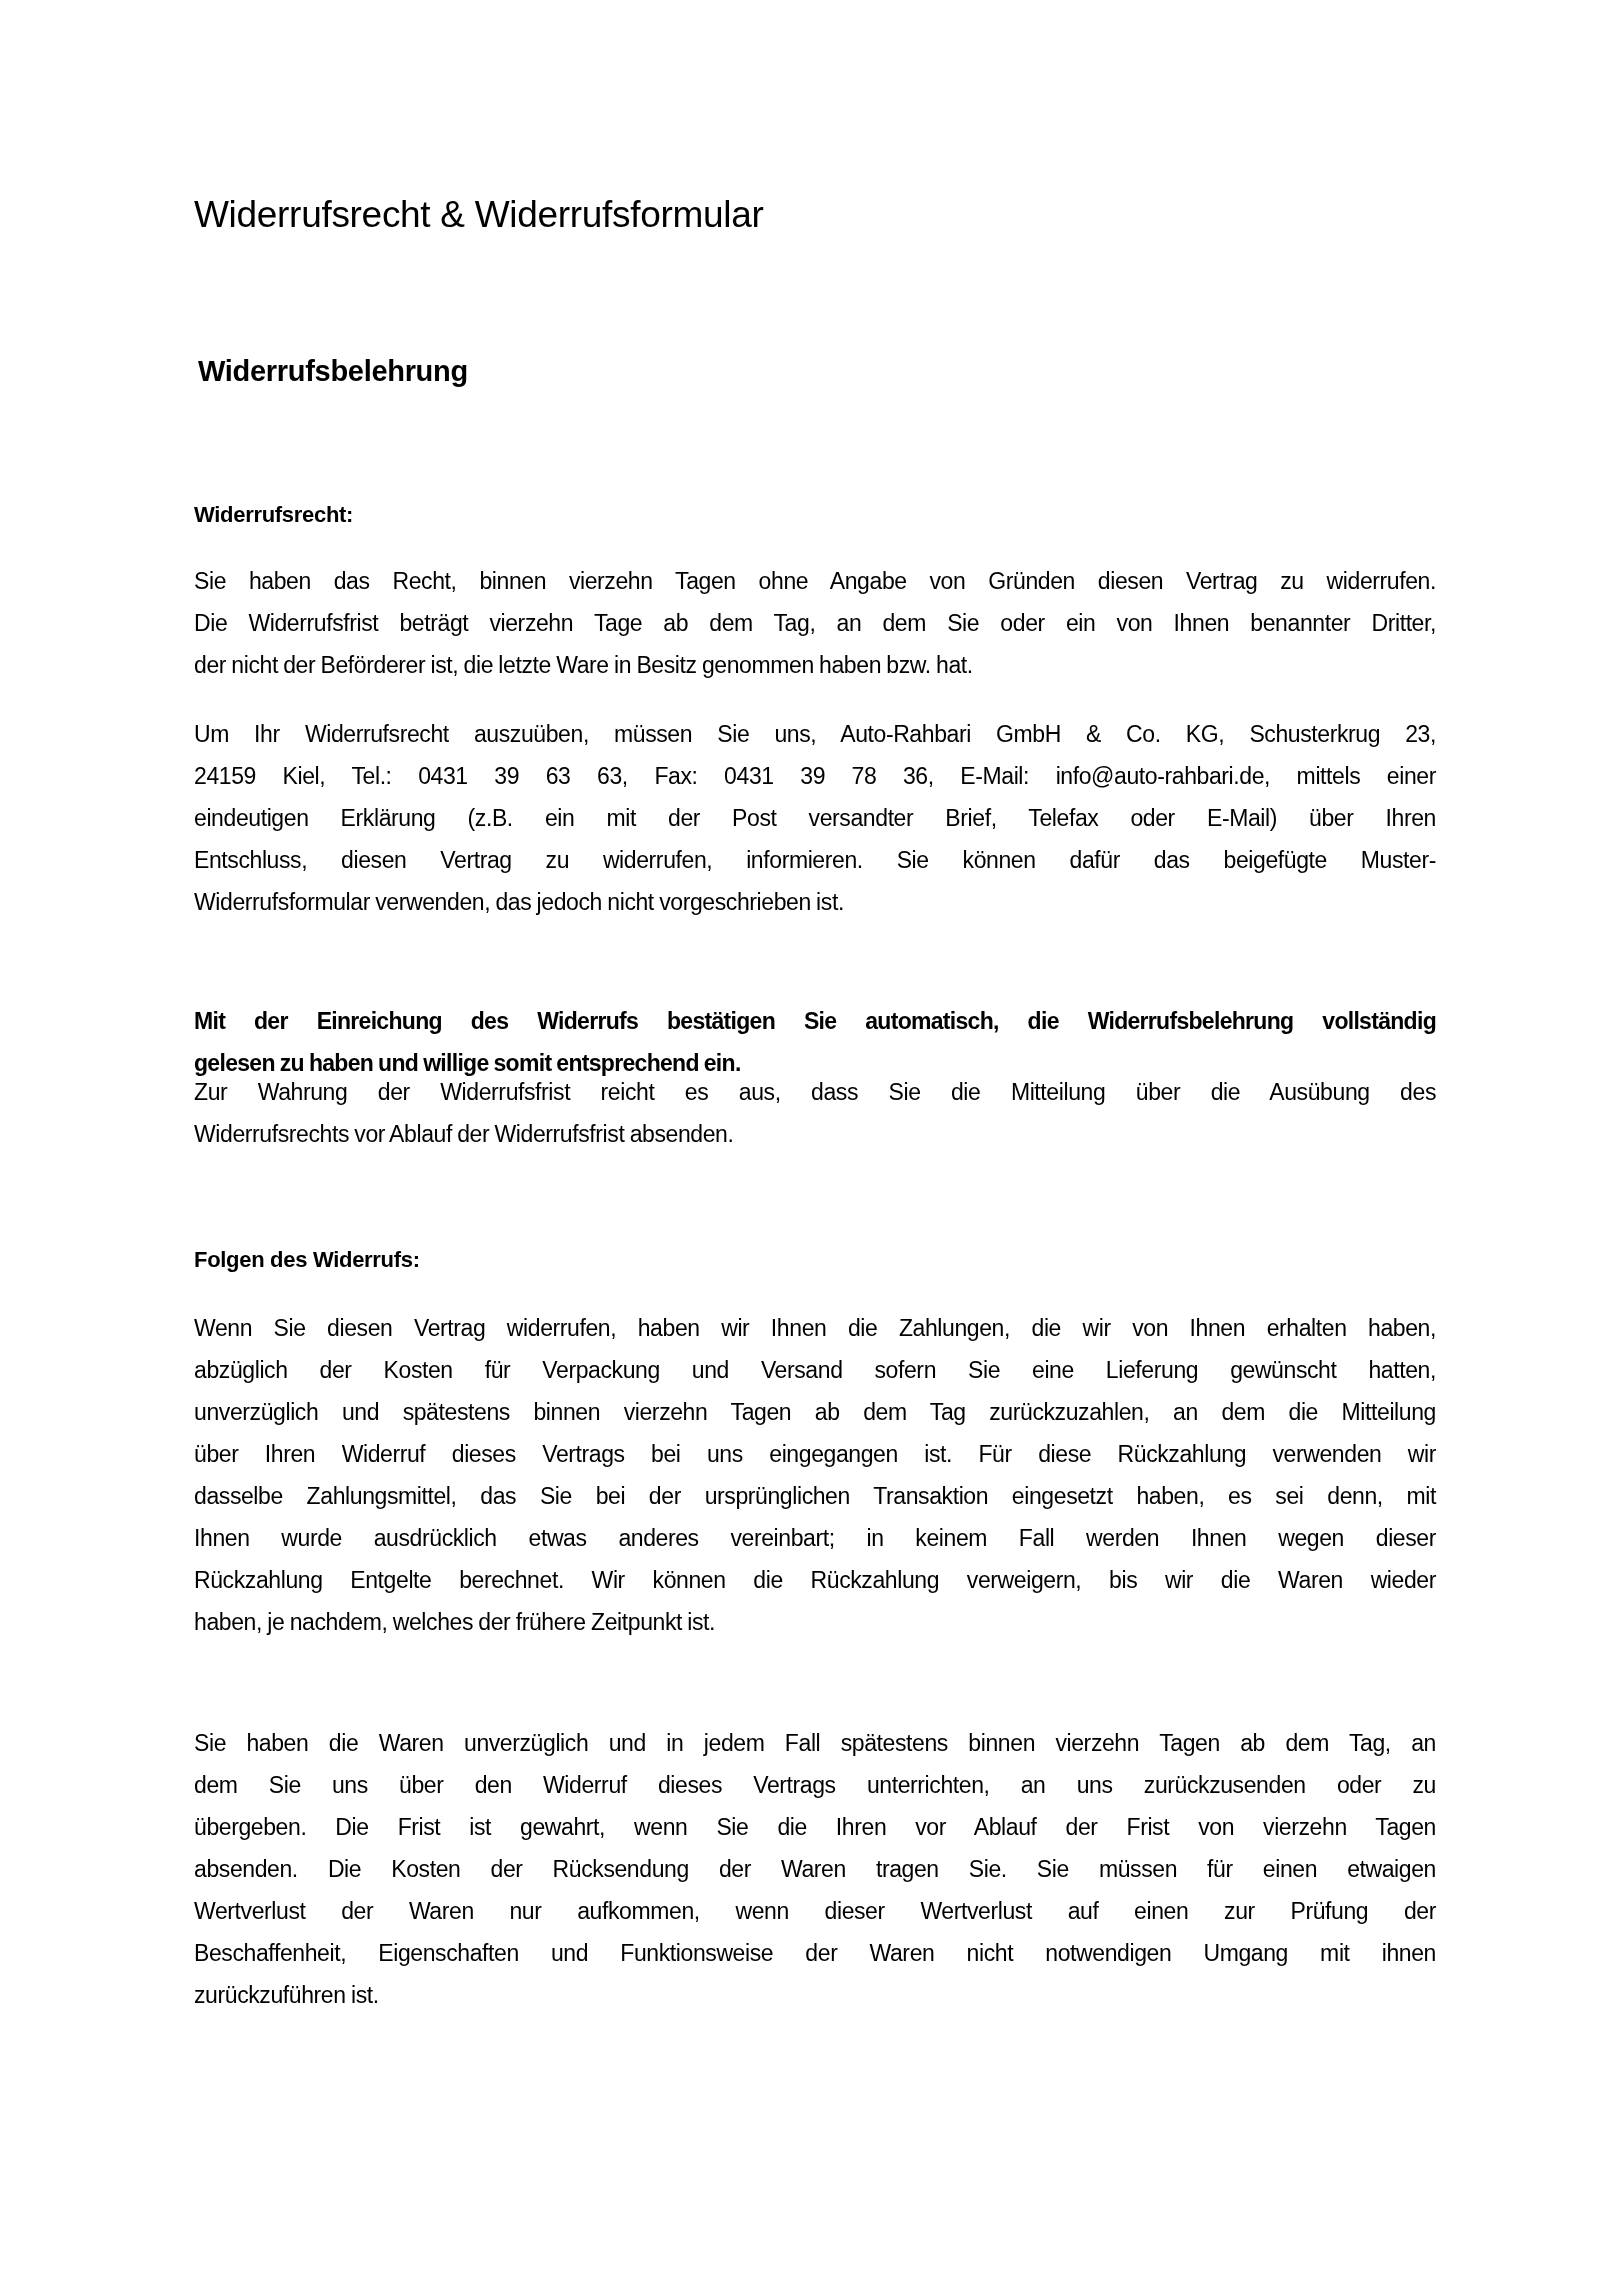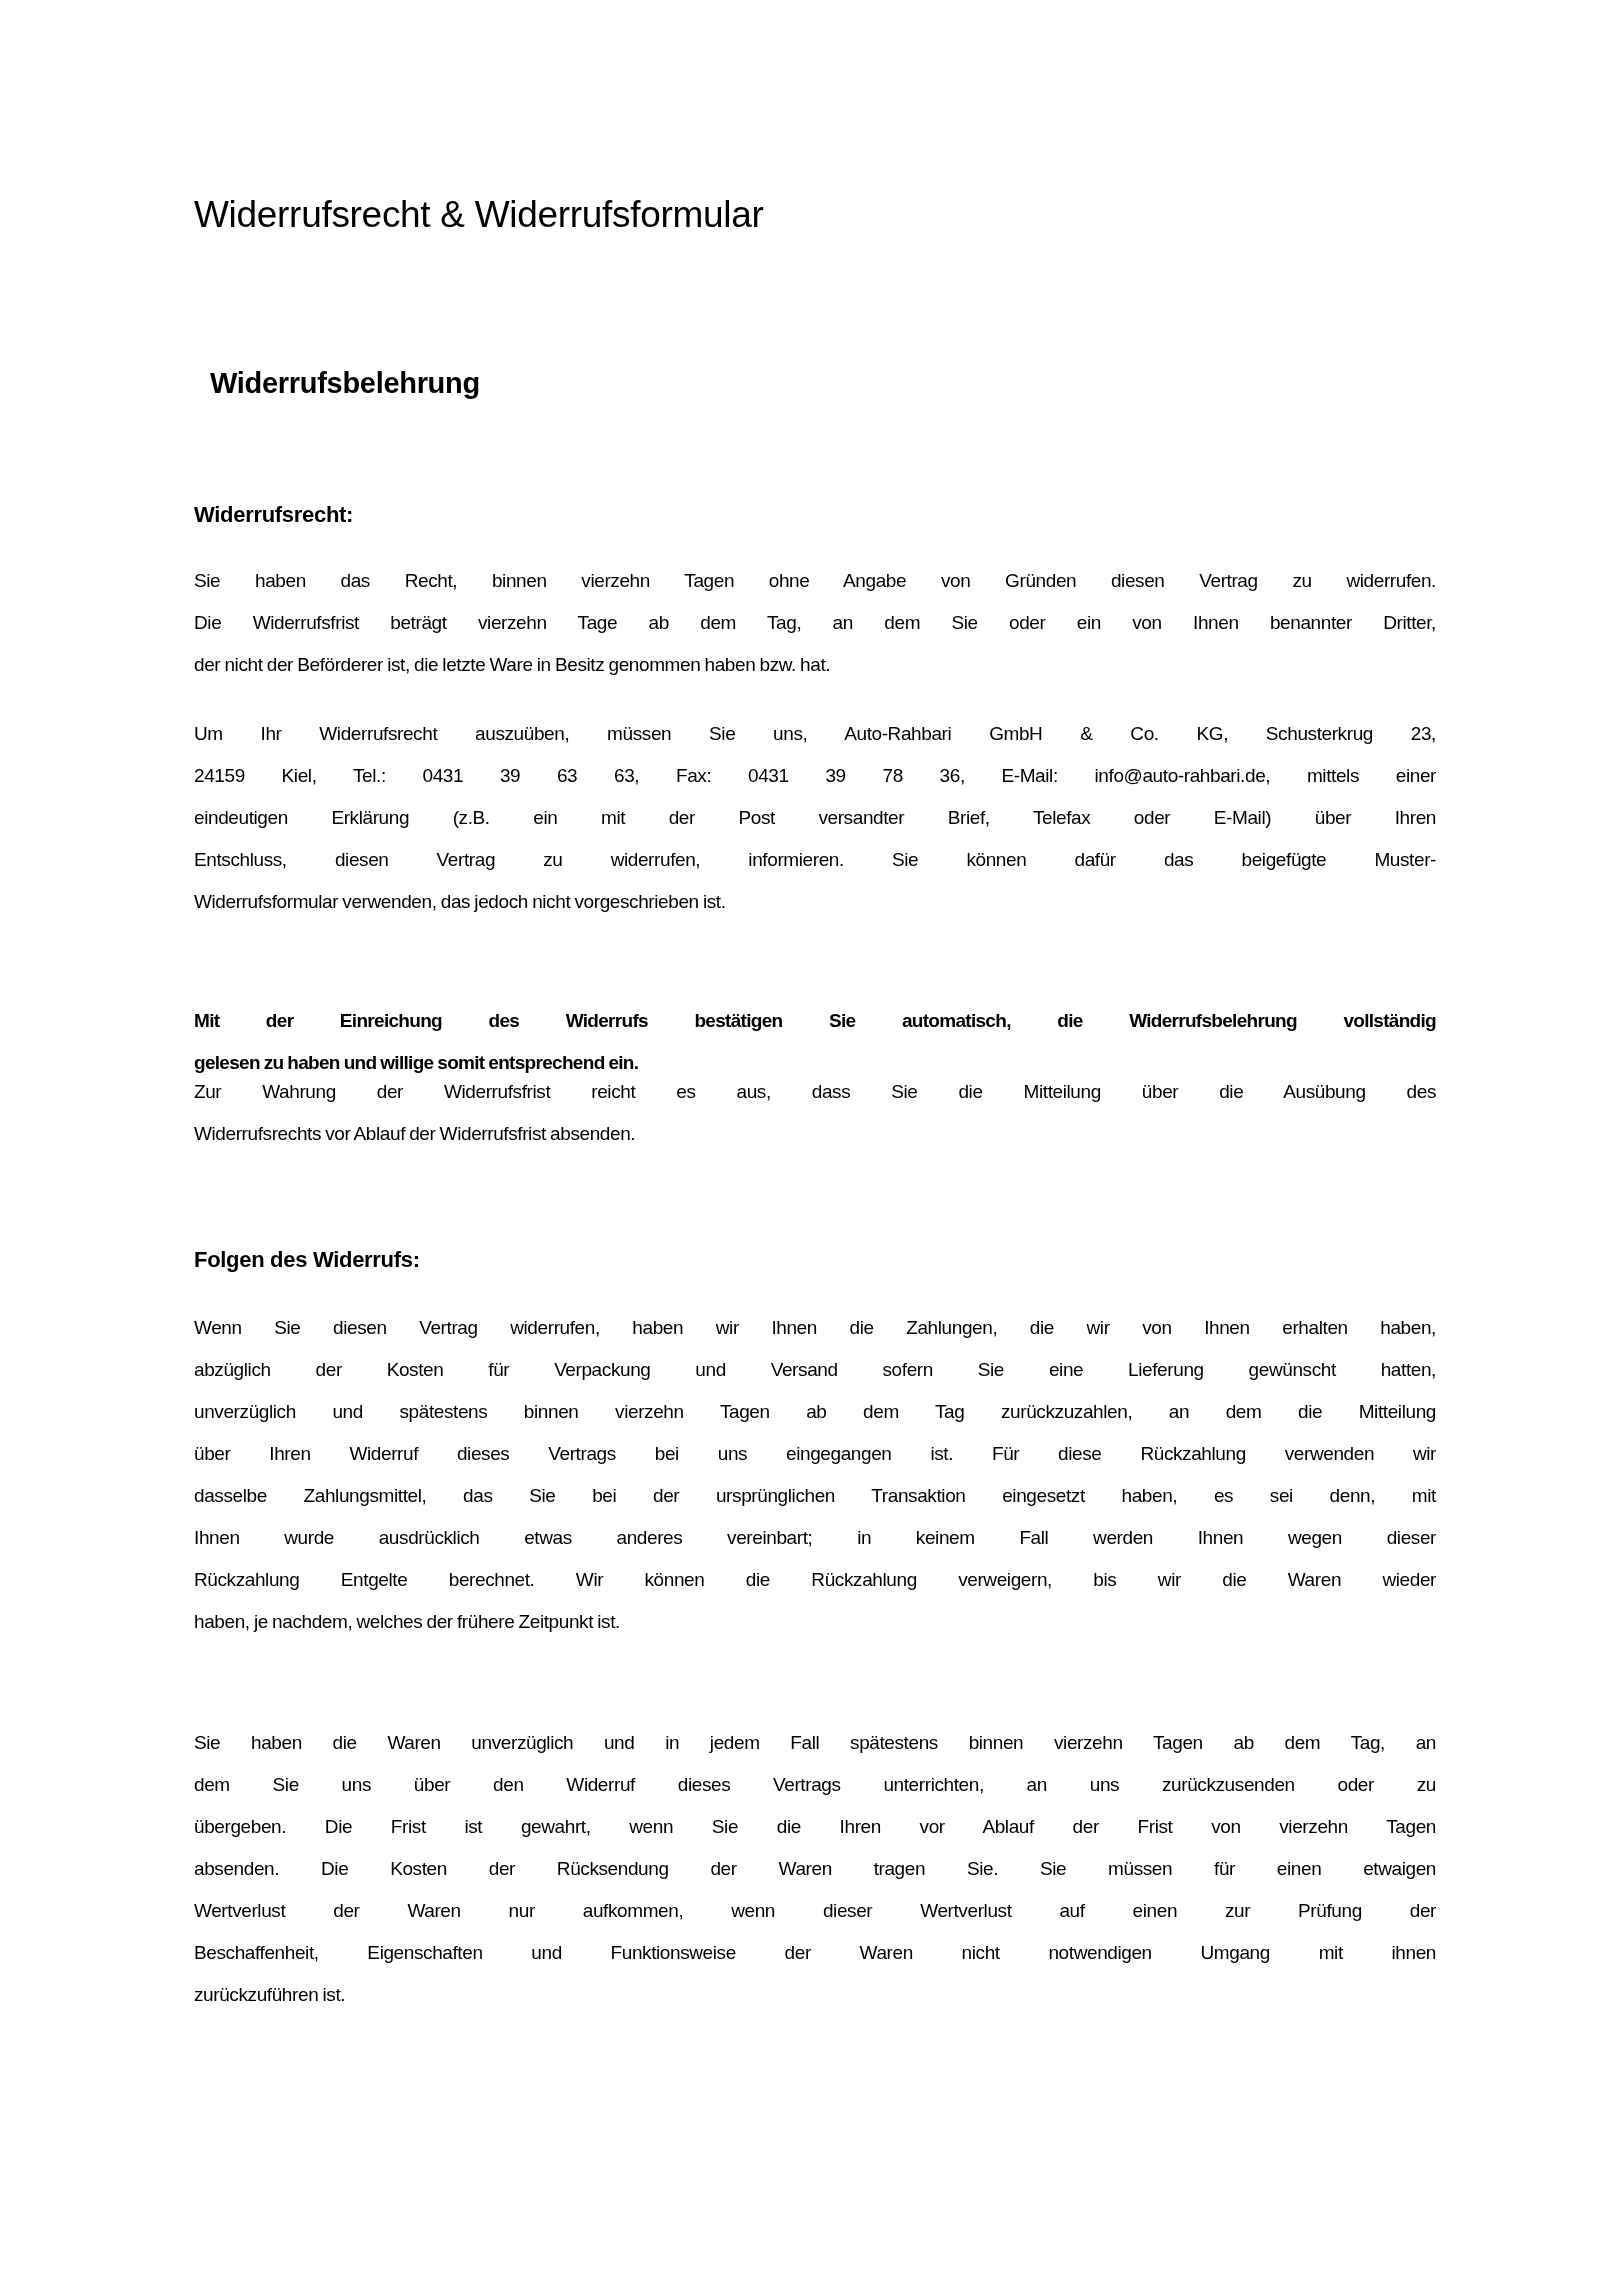--- a/index.html
+++ b/index.html
@@ -31,38 +31,38 @@
       margin: 0;
       line-height: 1;
       white-space: nowrap;
     }
     .subtitle {
       position: absolute;
       left: 0;
       top: 353px;
       font-size: 29px;
       font-weight: bold;
-      margin: 16px;
+      margin: 4px;
       line-height: 1;
       letter-spacing: -0.3px;
     }
     .h2 {
       position: absolute;
       left: 0;
       font-size: 22px;
       font-weight: bold;
       margin: 0;
       line-height: 1;
       letter-spacing: -0.3px;
     }
     .para {
       position: absolute;
       left: 0;
       width: 1242px;
-      font-size: 19px;
+      font-size: 23px;
       line-height: 42px;
       text-align: justify;
       text-align-last: left;
       margin: 0;
       letter-spacing: -0.4px;
       word-spacing: -0.7px;
     }
     .para.bold {
       font-weight: bold;
       letter-spacing: -0.7px;

